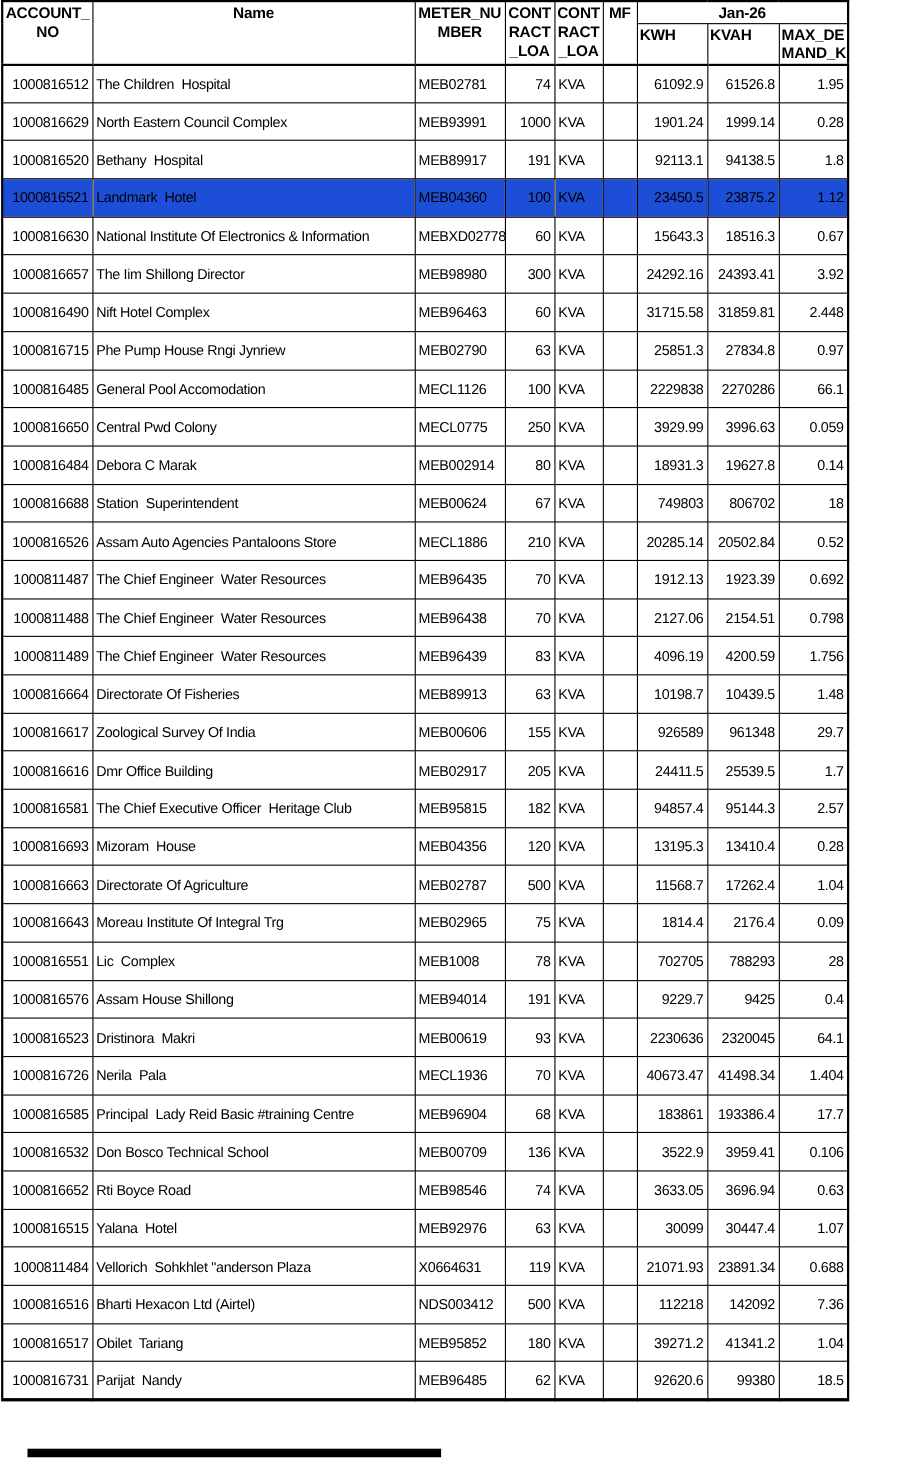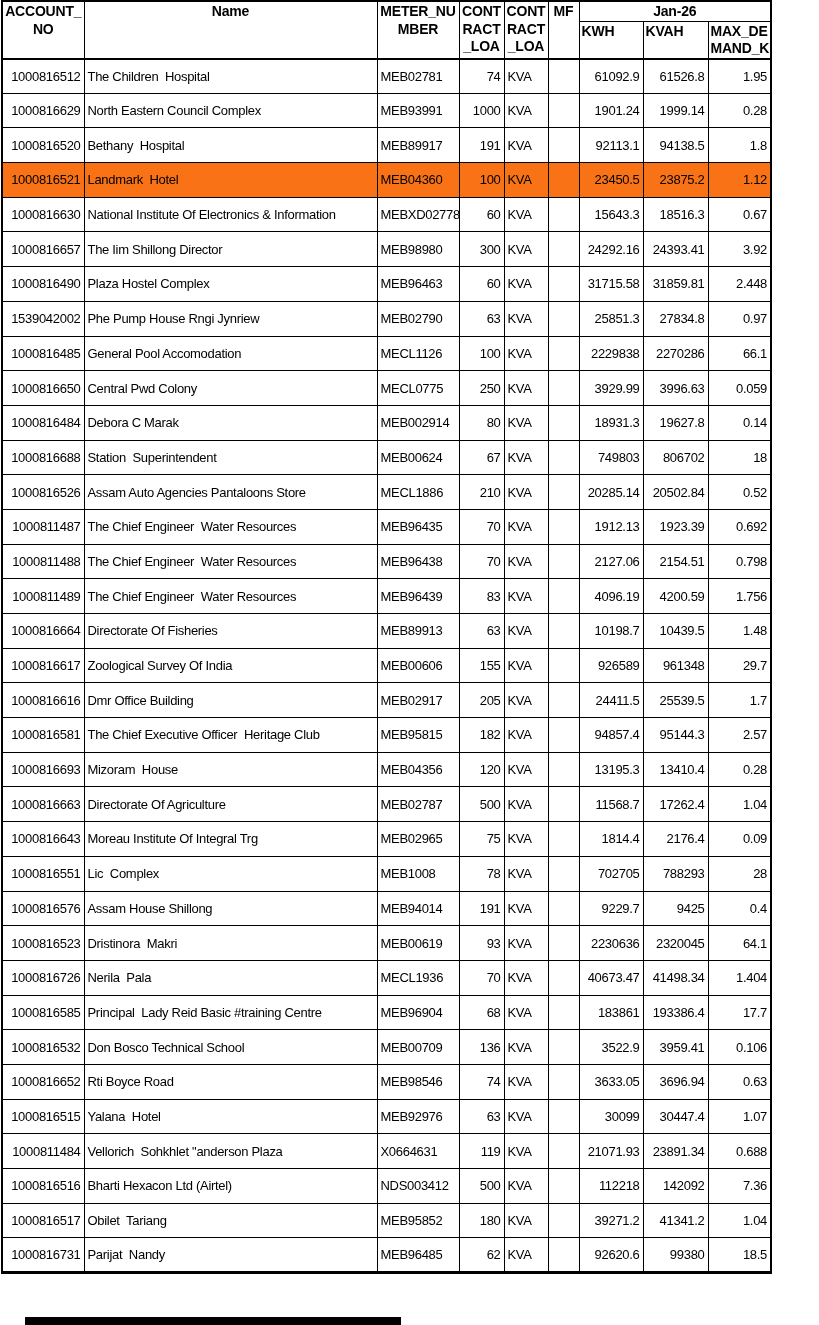--- a/index.html
+++ b/index.html
@@ -50,21 +50,21 @@
   thead th.span2 { border-bottom: 2px solid #000; }
   tbody td {
     font-size: 13px;
     height: 34.7px;
     padding: 0 3px;
     vertical-align: middle;
     white-space: pre;
     letter-spacing: -0.3px;
     background: #ffffff;
   }
-  tbody tr.hl td { background: #f97316; }
+  tbody tr.hl td { background: #1d4ed8; }
   td.num { text-align: right; }
   td.txt { text-align: left; }
   .bottom-bar {
     position: absolute;
     left: 25px;
     top: 1317px;
     width: 376px;
     height: 8px;
     background: #000;
   }
@@ -170,31 +170,31 @@
           <td class="txt">MEB98980</td>
           <td class="num">300</td>
           <td class="txt">KVA</td>
           <td class="txt"></td>
           <td class="num">24292.16</td>
           <td class="num">24393.41</td>
           <td class="num">3.92</td>
         </tr>
         <tr>
           <td class="num">1000816490</td>
-          <td class="txt">Plaza Hostel Complex</td>
+          <td class="txt">Nift Hotel Complex</td>
           <td class="txt">MEB96463</td>
           <td class="num">60</td>
           <td class="txt">KVA</td>
           <td class="txt"></td>
           <td class="num">31715.58</td>
           <td class="num">31859.81</td>
           <td class="num">2.448</td>
         </tr>
         <tr>
-          <td class="num">1539042002</td>
+          <td class="num">1000816715</td>
           <td class="txt">Phe Pump House Rngi Jynriew</td>
           <td class="txt">MEB02790</td>
           <td class="num">63</td>
           <td class="txt">KVA</td>
           <td class="txt"></td>
           <td class="num">25851.3</td>
           <td class="num">27834.8</td>
           <td class="num">0.97</td>
         </tr>
         <tr>

